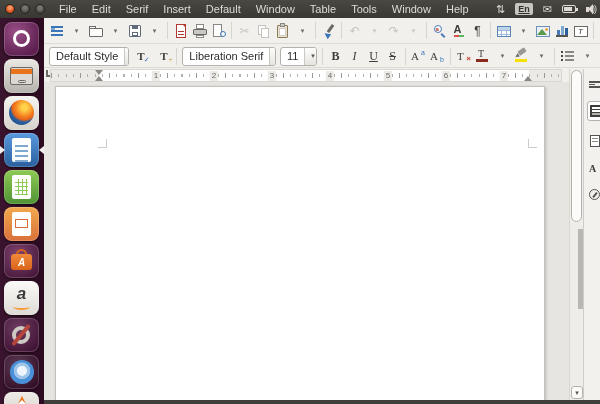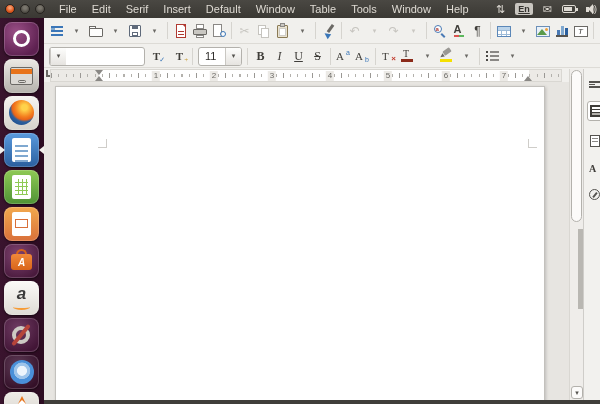--- a/index.html
+++ b/index.html
@@ -412,29 +412,34 @@
       <span class="sep"></span>
       <span class="tbtn">
           <span class="ic i-pbrk">
             <i class="dsh"></i>
           </span>
         </span>
     </div>
 
     <div class="toolbar2">
       <span class="combo" style="width:96px">
+        <span class="val">Default Style</span>
         <span class="cbtn">▾</span>
       </span>
       <span class="tbtn">
         <span class="i-styleT"><span>T</span><span class="mk blue">✓</span></span>
       </span>
       <span class="tbtn" style="margin-left:4px">
         <span class="i-styleT"><span>T</span><span class="mk gold">+</span></span>
       </span>
       <span class="sep"></span>
+      <span class="combo" style="width:112px">
+        <span class="val">Liberation Serif</span>
+        <span class="cbtn">▾</span>
+      </span>
       <span class="combo" style="width:44px">
         <span class="val">11</span>
         <span class="cbtn">▾</span>
       </span>
       <span class="sep"></span>
       <span class="tbtn">
           <span class="fmt-letter b">B</span>
         </span>
       <span class="tbtn">
           <span class="fmt-letter i">I</span>

